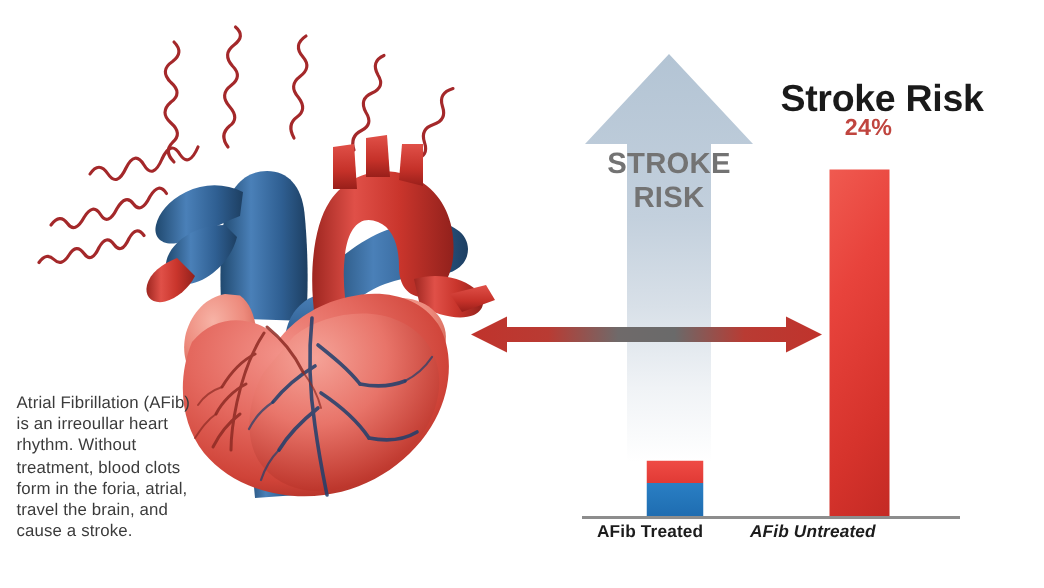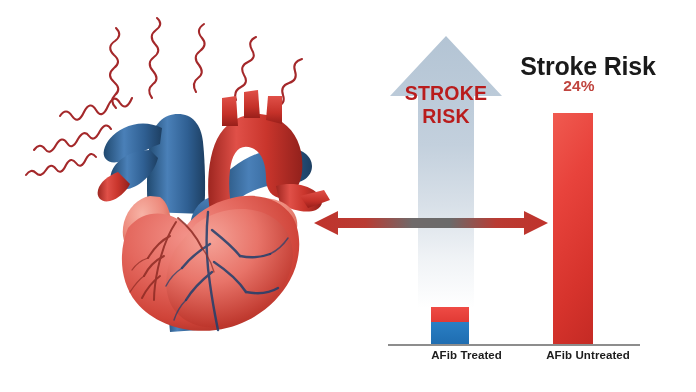--- a/index.html
+++ b/index.html
@@ -45,27 +45,27 @@
     position: absolute;
     left: 386px;
     top: 32px;
     width: 120px;
     height: 280px;
   }
   #stroke-risk-arrow svg { display: block; }
   #stroke-risk-arrow-label {
     position: absolute;
     left: 386px;
-    top: 82px;
+    top: 98px;
     width: 120px;
     text-align: center;
     font-size: 19.5px;
     font-weight: bold;
     line-height: 23px;
-    color: #b91c1c;
+    color: #737373;
     letter-spacing: 0.2px;
     white-space: pre-line;
   }
 
   
   #chart-title {
     position: absolute;
     left: 488px;
     top: 52px;
     width: 200px;
@@ -126,28 +126,28 @@
     left: 388px;
     top: 344px;
     width: 252px;
     height: 1.6px;
     background: #8d8d8d;
   }
 
   .bar-label {
     position: absolute;
     top: 349px;
-    text-align: right;
+    text-align: left;
     font-size: 11.5px;
     font-weight: bold;
     color: #1c1c1c;
     letter-spacing: 0.1px;
   }
   #bar-label-treated { left: 398px; width: 104px; }
-  #bar-label-untreated { left: 516px; width: 114px; }
+  #bar-label-untreated { left: 500px; width: 114px; font-style: italic; }
 
   
   #comparison-arrow {
     position: absolute;
     left: 312px;
     top: 204px;
     width: 238px;
     height: 38px;
   }
   #comparison-arrow svg { display: block; }
@@ -265,20 +265,27 @@
         </g>
         <g stroke="#8e2b24" stroke-width="1.3" opacity="0.7">
           <path d="M148 258 C142 260 136 264 132 270"></path>
           <path d="M144 276 C138 280 134 286 130 292"></path>
           <path d="M202 248 C208 256 212 264 214 272"></path>
         </g>
       </g>
     </svg>
   </div>
 
+  <div id="afib-description">Atrial Fibrillation (AFib)
+is an irreoullar heart
+rhythm. Without
+treatment, blood clots
+form in the foria, atrial,
+travel the brain, and
+cause a stroke.</div>
 
   <div id="stroke-risk-arrow">
     <svg width="120" height="280" viewBox="0 0 120 280" xmlns="http://www.w3.org/2000/svg">
       <defs>
         <linearGradient id="upArrowGrad" x1="0" y1="0" x2="0" y2="1">
           <stop offset="0%" stop-color="#b3c4d4"></stop>
           <stop offset="40%" stop-color="#c3d0dd"></stop>
           <stop offset="62%" stop-color="#d8e0e8"></stop>
           <stop offset="82%" stop-color="#f0f3f6"></stop>
           <stop offset="100%" stop-color="#ffffff"></stop>

